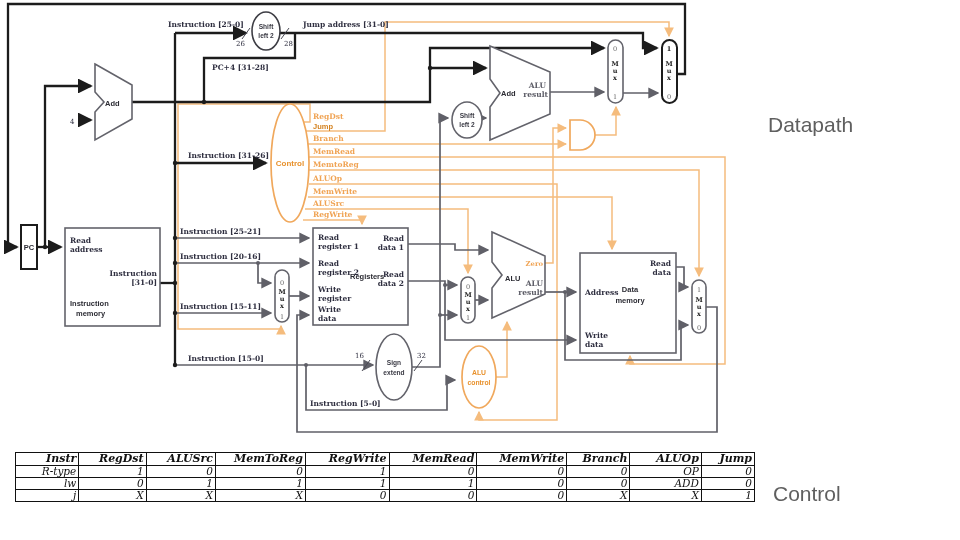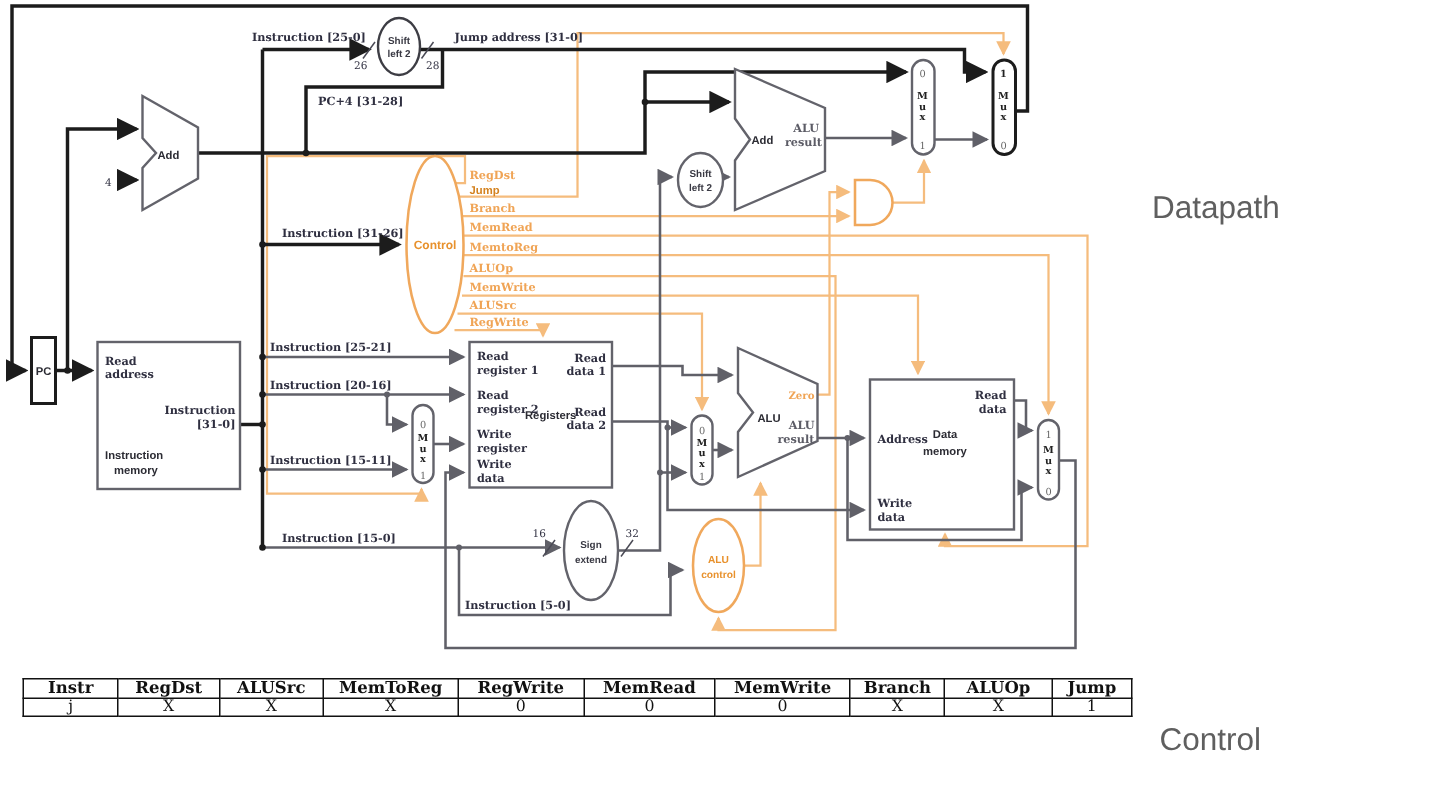--- a/index.html
+++ b/index.html
@@ -21,26 +21,26 @@
   .tc{text-anchor:middle;} .te{text-anchor:end;}
   .wb{stroke:#1c1c1c;stroke-width:2.3;fill:none;}
   .wg{stroke:#606068;stroke-width:1.7;fill:none;}
   .wo{stroke:#f5bc7d;stroke-width:1.5;fill:none;}
   .box{fill:#fff;stroke:#63636b;stroke-width:1.6;}
   .boxb{fill:#fff;stroke:#1c1c1c;stroke-width:2;}
   .obox{fill:#fff;stroke:#f0a85c;stroke-width:1.7;}
   .dotb{fill:#1c1c1c;} .dotg{fill:#606068;}
   .tick{stroke:#4a4a55;stroke-width:1;}
   .side-label{position:absolute;font-size:21px;color:#5f5f5f;}
-  #lbl-datapath{left:768px;top:127px;}
+  #lbl-datapath{left:768px;top:113px;}
   #lbl-control{left:773px;top:482px;}
   table.ctl{position:absolute;left:15px;top:452px;width:740px;table-layout:fixed;
     border-collapse:collapse;}
-  table.ctl th,table.ctl td{border:1.7px solid #111;text-align:center;padding:0 2px;height:11px;
-    font-family:"DejaVu Serif",serif;font-size:10.5px;line-height:1.05;color:#111;}
+  table.ctl th,table.ctl td{border:1.7px solid #111;text-align:right;padding:0 2px;height:11px;
+    font-family:"DejaVu Serif",serif;font-size:10.5px;line-height:1.05;color:#111;font-style:italic;}
   table.ctl th{font-weight:bold;font-size:11px;}
 </style>
 </head>
 <body>
 
 <div class="stage">
 <svg width="960" height="540" viewBox="0 0 960 540">
   <defs>
     <marker id="ab" viewBox="0 0 8 8" refX="7" refY="4" markerWidth="6.5" markerHeight="6.5" orient="auto-start-reverse">
       <path d="M0,0 L8,4 L0,8 z" fill="#1c1c1c"></path>
@@ -281,20 +281,44 @@
           <th>RegWrite</th>
           <th>MemRead</th>
           <th>MemWrite</th>
           <th>Branch</th>
           <th>ALUOp</th>
           <th>Jump</th>
         </tr>
       </thead>
   <tbody id="ctl-body">
         <tr>
+          <td>R-type</td>
+          <td>1</td>
+          <td>0</td>
+          <td>0</td>
+          <td>1</td>
+          <td>0</td>
+          <td>0</td>
+          <td>0</td>
+          <td>OP</td>
+          <td>0</td>
+        </tr>
+        <tr>
+          <td>lw</td>
+          <td>0</td>
+          <td>1</td>
+          <td>1</td>
+          <td>1</td>
+          <td>1</td>
+          <td>0</td>
+          <td>0</td>
+          <td>ADD</td>
+          <td>0</td>
+        </tr>
+        <tr>
           <td>j</td>
           <td>X</td>
           <td>X</td>
           <td>X</td>
           <td>0</td>
           <td>0</td>
           <td>0</td>
           <td>X</td>
           <td>X</td>
           <td>1</td>

